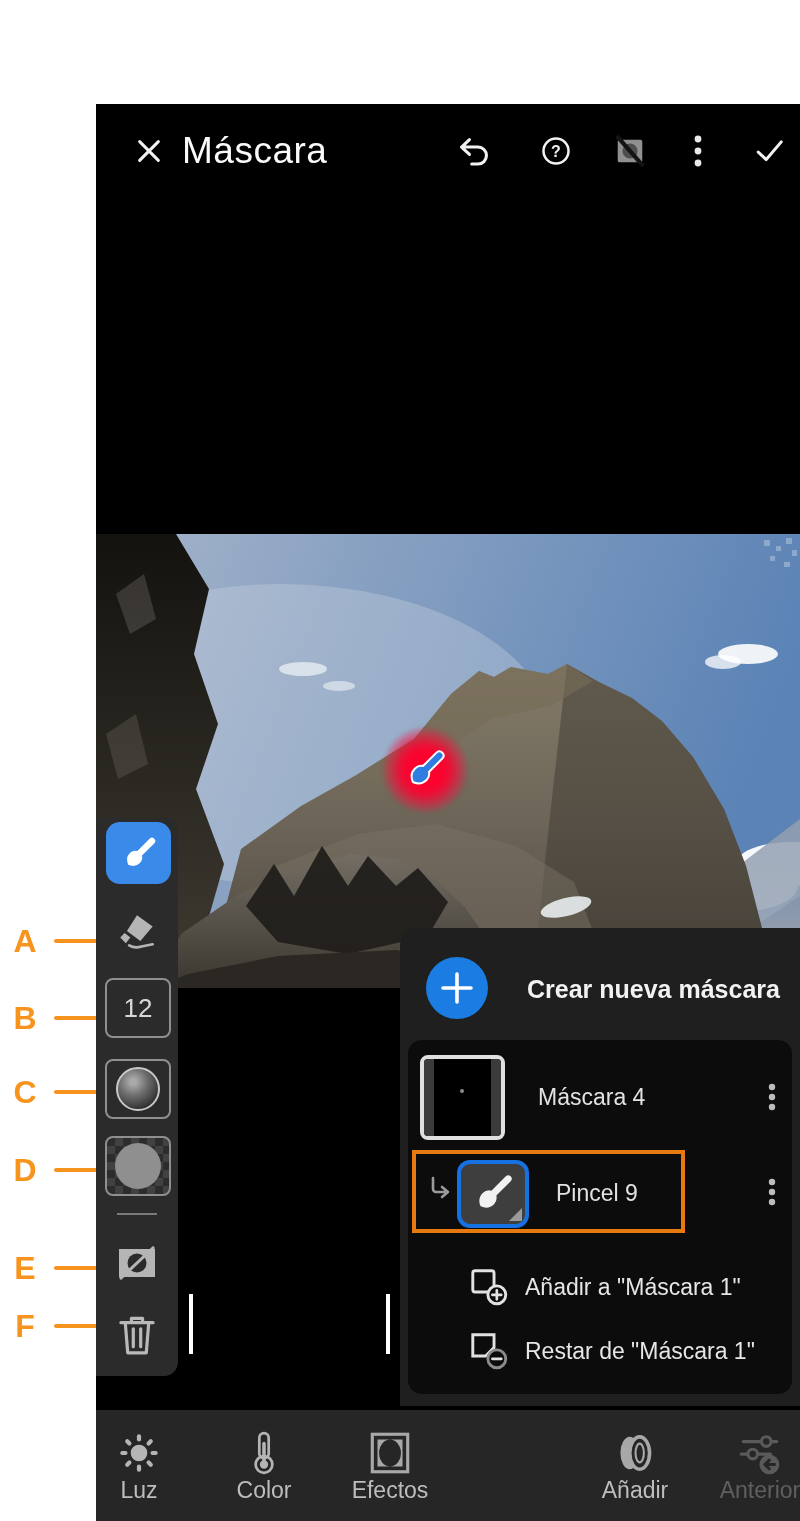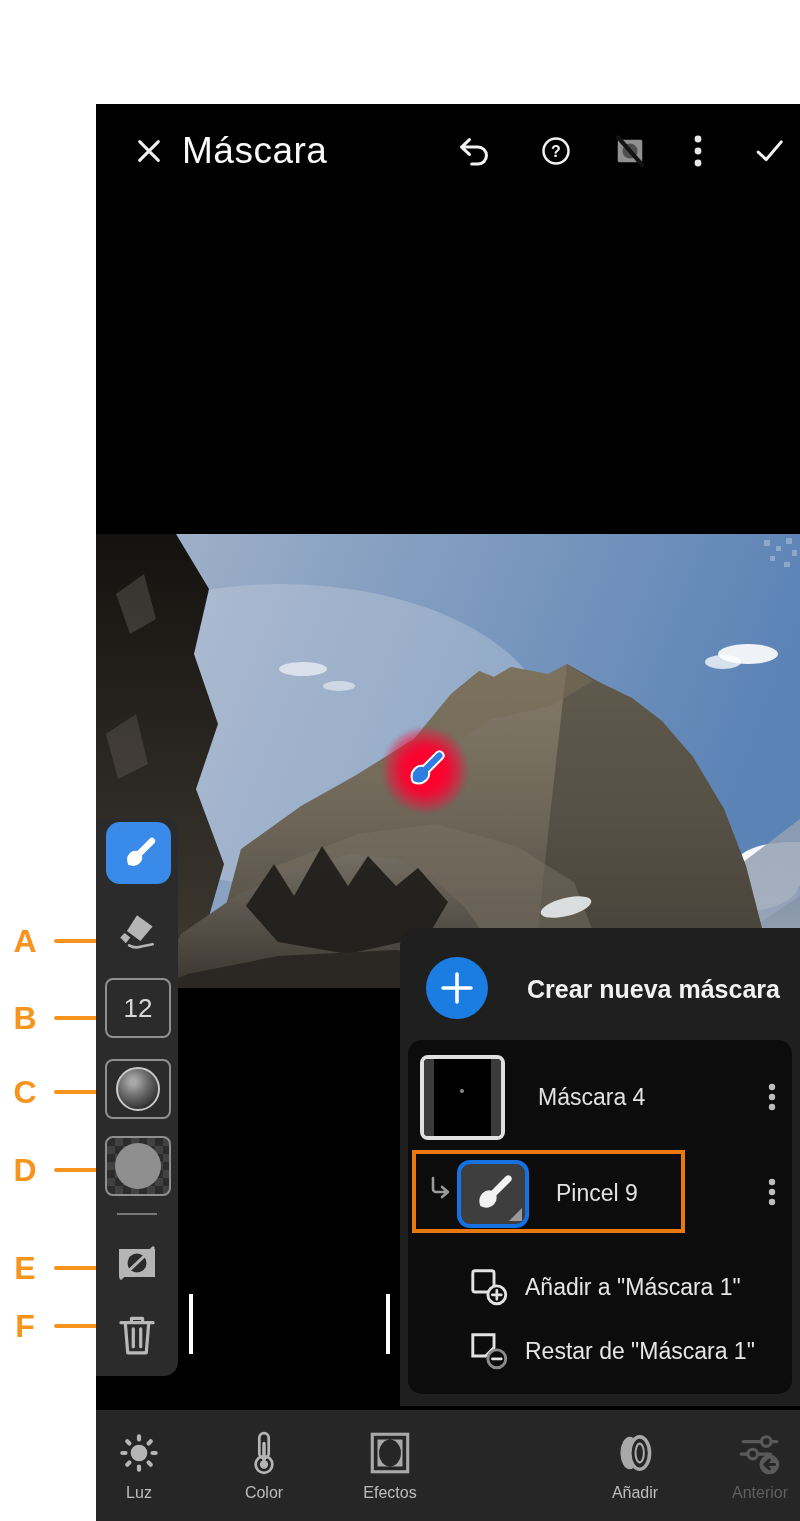--- a/index.html
+++ b/index.html
@@ -100,21 +100,21 @@
     position:absolute;right:3px;bottom:3px;width:0;height:0;
     border-left:13px solid transparent;border-bottom:13px solid #9a9a9a;
   }
   .opt-row-icon{position:absolute;left:62px;width:38px;height:38px;}
   .opt-row-label{position:absolute;left:117px;font-size:23px;color:#e6e6e6;}
 
   
   .bnav{position:absolute;left:0;top:1306px;width:704px;height:111px;background:#262626;}
   .bnav-item{position:absolute;top:0;width:96px;height:111px;text-align:center;}
   .bnav-icon{position:absolute;left:50%;top:18px;transform:translateX(-50%);width:50px;height:50px;}
-  .bnav-label{position:absolute;left:0;right:0;top:74px;font-size:16px;color:#bdbdbd;}
+  .bnav-label{position:absolute;left:0;right:0;top:67px;font-size:23px;color:#bdbdbd;}
   .bnav-item.dim .bnav-label{color:#5f5f5f;}
 </style>
 </head>
 <body>
 
 <div class="ann-letter" style="top:923px">A</div>
 <div class="ann-line" style="top:939px"></div>
 <div class="ann-letter" style="top:1000px">B</div>
 <div class="ann-line" style="top:1016px"></div>
 <div class="ann-letter" style="top:1074px">C</div>

